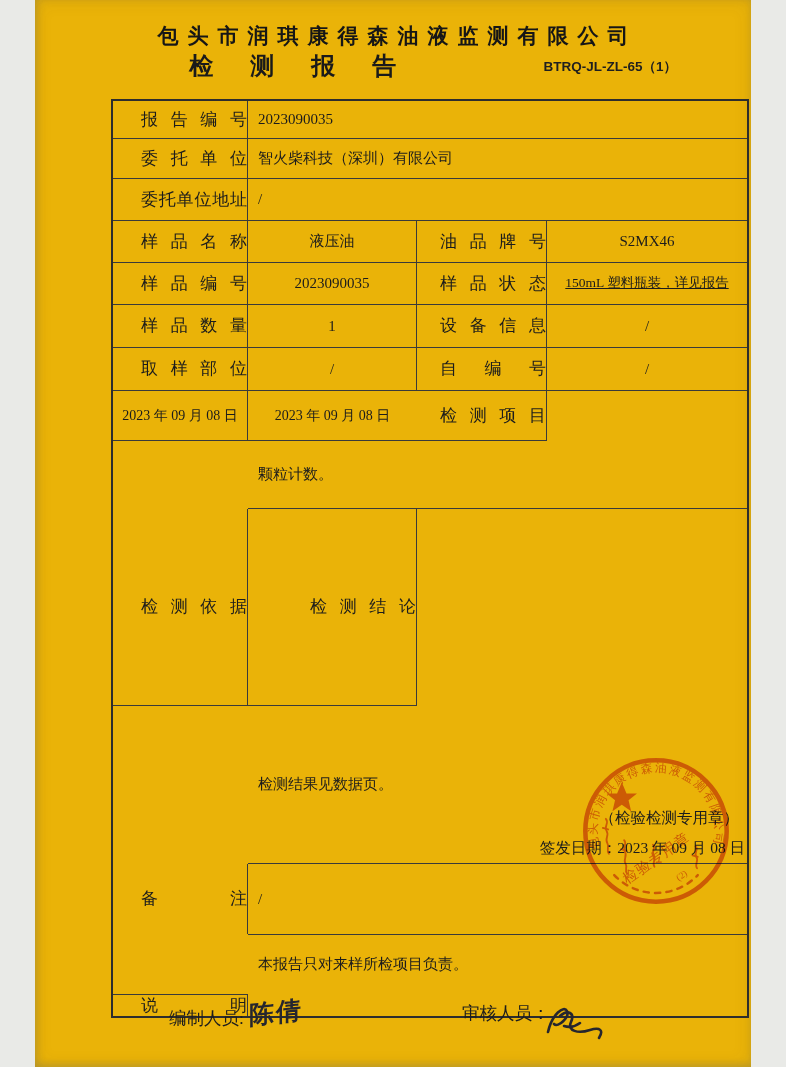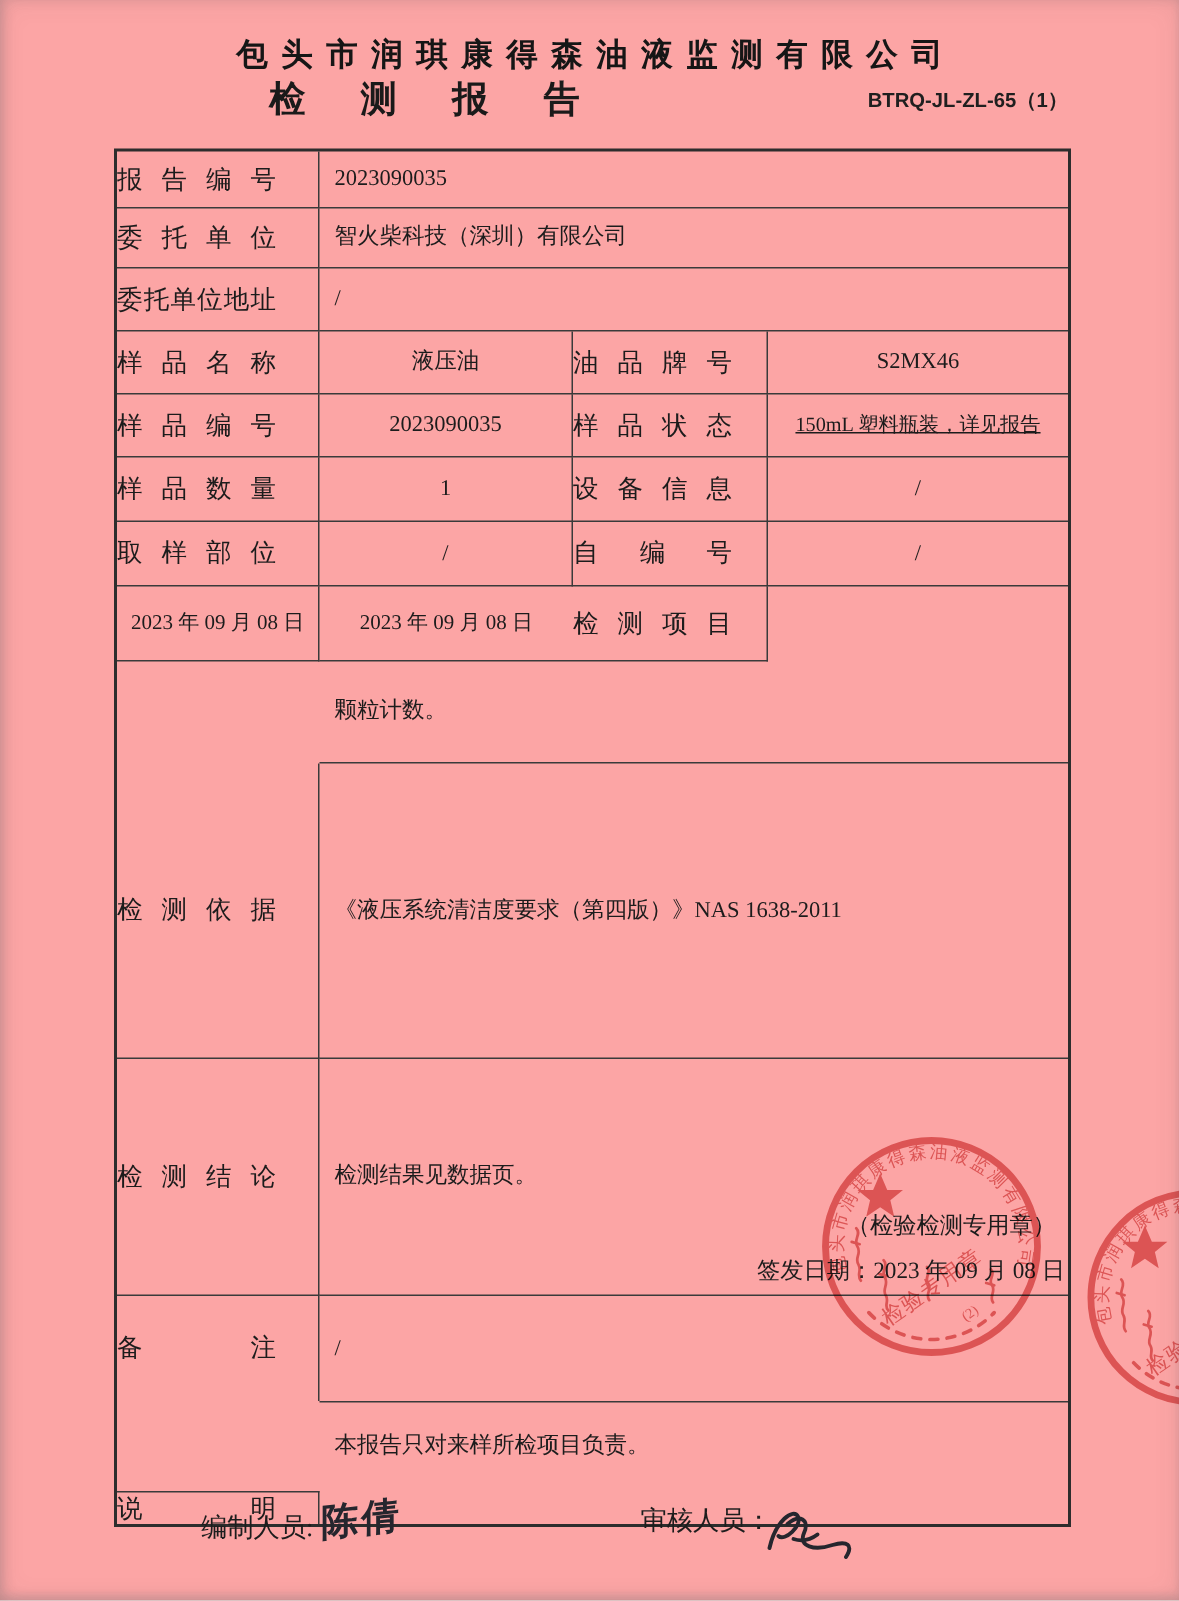--- a/index.html
+++ b/index.html
@@ -1,18 +1,18 @@
 <!DOCTYPE html>
 <html><head>
 <meta charset="utf-8">
 <style>
   html,body{margin:0;padding:0;background:#e9eae7;}
   .page{
-    position:relative; width:786px; height:1067px; margin:0 auto;
-    background:#fca5a5; overflow:hidden;
+    position:relative; width:716px; height:1067px; margin:0 auto;
+    background:#eab308; overflow:hidden;
     font-family:"Liberation Serif", serif; color:#1c1c1c;
     box-shadow:inset 0 0 18px rgba(70,70,70,.10), inset 4px 0 7px rgba(90,90,100,.14), inset 0 -4px 6px rgba(100,115,120,.18);
   }
   
   .company{
     position:absolute; top:22px; left:0; width:100%; text-align:center;
     font-family:"Liberation Sans", sans-serif; font-weight:bold;
     font-size:21px; letter-spacing:9px; text-indent:9px; color:#161616;
   }
   .rtitle{
@@ -32,21 +32,21 @@
     grid-template-rows:38px 40px 42px 42px 42px 43px 43px 50px 68px 197px 158px 70px 60px;
     border:2.5px solid #2d2d2d;
   }
   .cell{
     border-right:1.6px solid #3a3a3a; border-bottom:1.6px solid #3a3a3a;
     display:flex; align-items:center; box-sizing:border-box;
     font-size:15px; line-height:1.25;
   }
   .ce{border-right:none;} .rb{border-bottom:none;}
   .sp3{grid-column:2 / 5;}
-  .lb{justify-content:flex-start; font-size:17px;}
+  .lb{justify-content:flex-end; font-size:17px;}
   .lab{display:block; width:106px; text-align:justify; text-align-last:justify;}
   .lab2{display:block; width:106px; font-size:15px; text-align:justify; text-align-last:justify; margin-top:2px;}
   .vl{justify-content:flex-start; padding-left:10px; padding-right:6px;}
   .vc{justify-content:center; text-align:center; padding:0 2px;}
   .small{font-size:13.5px;text-decoration:underline;}
   .date{font-size:14px;}
   .concl{position:relative;}
   .seal-caption{position:absolute; right:8px; bottom:36px; font-size:15.5px; white-space:nowrap;}
   .issue-date{position:absolute; right:2px; bottom:6px; font-size:15.5px; white-space:nowrap;}
   
@@ -133,21 +133,20 @@
     <div class="cell vc ce date">2023 年 09 月 08 日</div>
 
     <div class="cell lb">
         <span class="lab">检测项目</span>
       </div>
     <div class="cell vl sp3 ce">颗粒计数。</div>
 
     <div class="cell lb">
         <span class="lab">检测依据</span>
       </div>
-    <div class="cell vl sp3 ce">《液压系统清洁度要求（第四版）》NAS 1638-2011</div>
 
     <div class="cell lb">
         <span class="lab">检测结论</span>
       </div>
     <div class="cell vl sp3 ce concl">
       <span>检测结果见数据页。</span>
       <span class="seal-caption">（检验检测专用章）</span>
       <span class="issue-date">签发日期：2023 年 09 月 08 日</span>
     </div>
 

